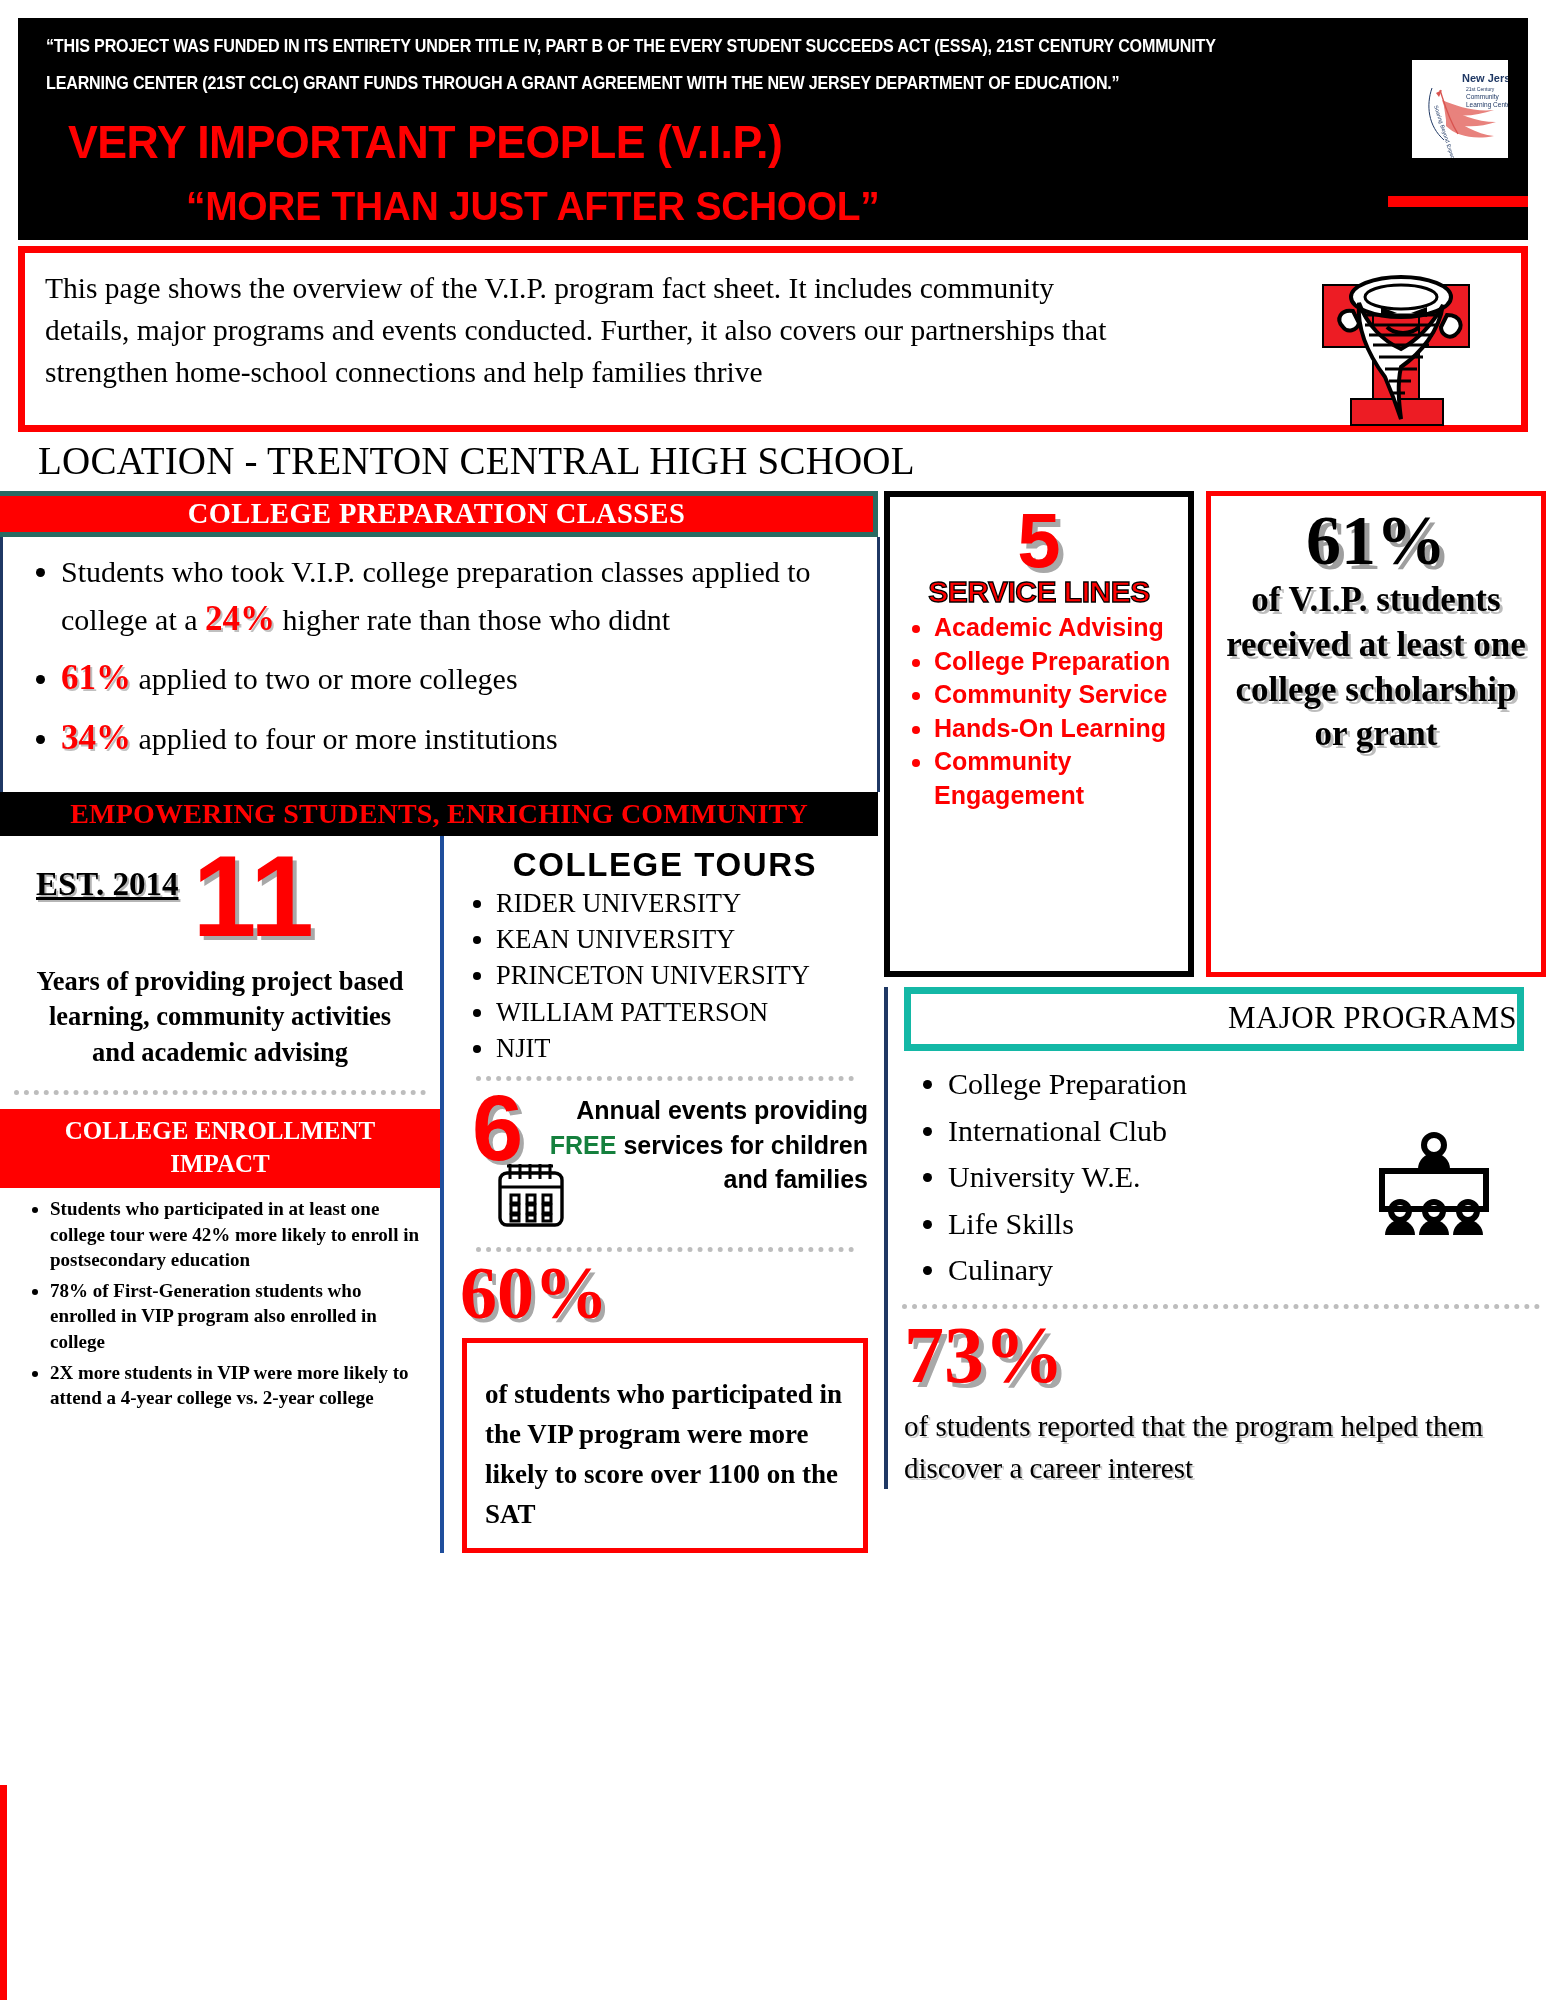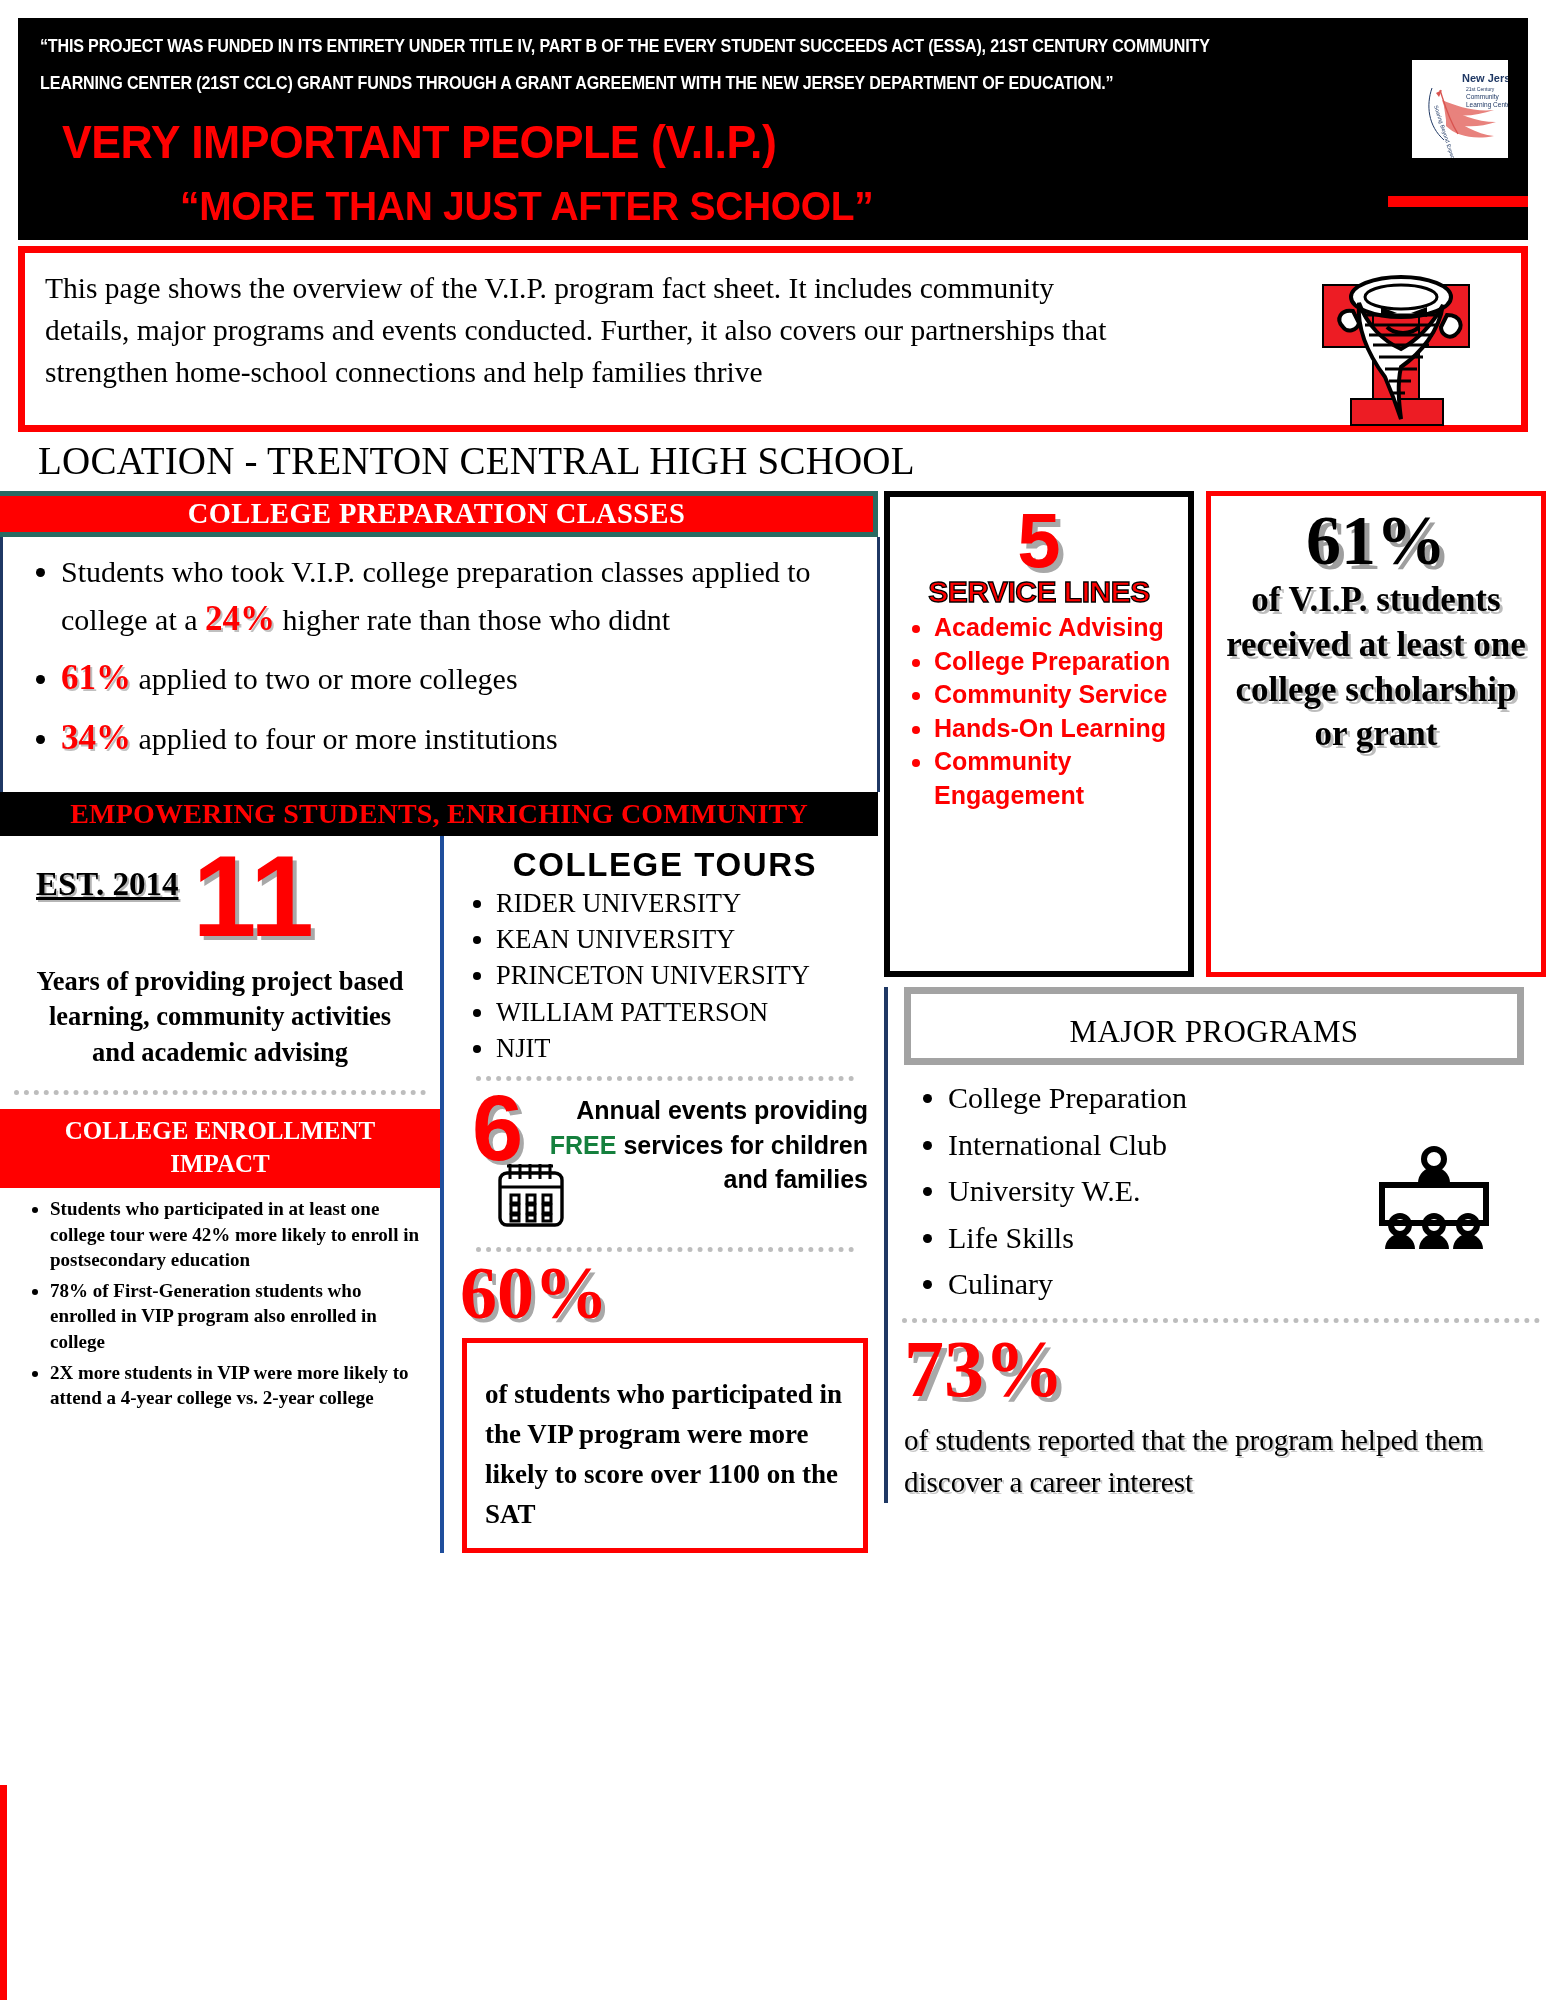--- a/index.html
+++ b/index.html
@@ -7,21 +7,21 @@
   body {
     width: 1546px; height: 2000px;
     font-family: "Liberation Serif", serif;
     position: relative; overflow: hidden;
   }
 
   
   .header {
     background: #000000;
     margin: 18px 18px 0 18px;
-    padding: 10px 22px 6px 22px;
+    padding: 10px 22px 6px 28px;
     position: relative;
     height: 222px;
   }
   .funding-line {
     color: #ffffff;
     font-family: "Liberation Sans", sans-serif;
     font-weight: bold;
     font-size: 17.5px;
     letter-spacing: -0.2px;
     line-height: 2.1;
@@ -298,24 +298,24 @@
     font-size: 35px; font-weight: bold; line-height: 1.28;
     text-shadow: 3px 3px 0 #bdbdbd;
     margin-top: 2px;
   }
   .right-lower {
     border-left: 4px solid #1f3864;
     margin-top: 10px;
     padding: 0 0 0 6px;
   }
   .major-banner {
-    border: 7px solid #a3a3a3;
+    border: 7px solid #14b8a6;
     margin: 6px 22px 0 10px;
-    padding: 20px 0 8px 0;
-    text-align: center;
+    padding: 6px 0 8px 0;
+    text-align: right;
   }
   .major-banner span { font-size: 31px; letter-spacing: 0.4px; }
   .major-wrap { display: flex; align-items: flex-start; }
   .major-list { padding: 12px 0 0 34px; flex: 1; }
   .major-list li {
     list-style: disc; margin-left: 20px;
     font-size: 30px; line-height: 1.42; margin-bottom: 4px;
   }
   .class-icon { margin: 80px 52px 0 0; }
   .big-73 {

